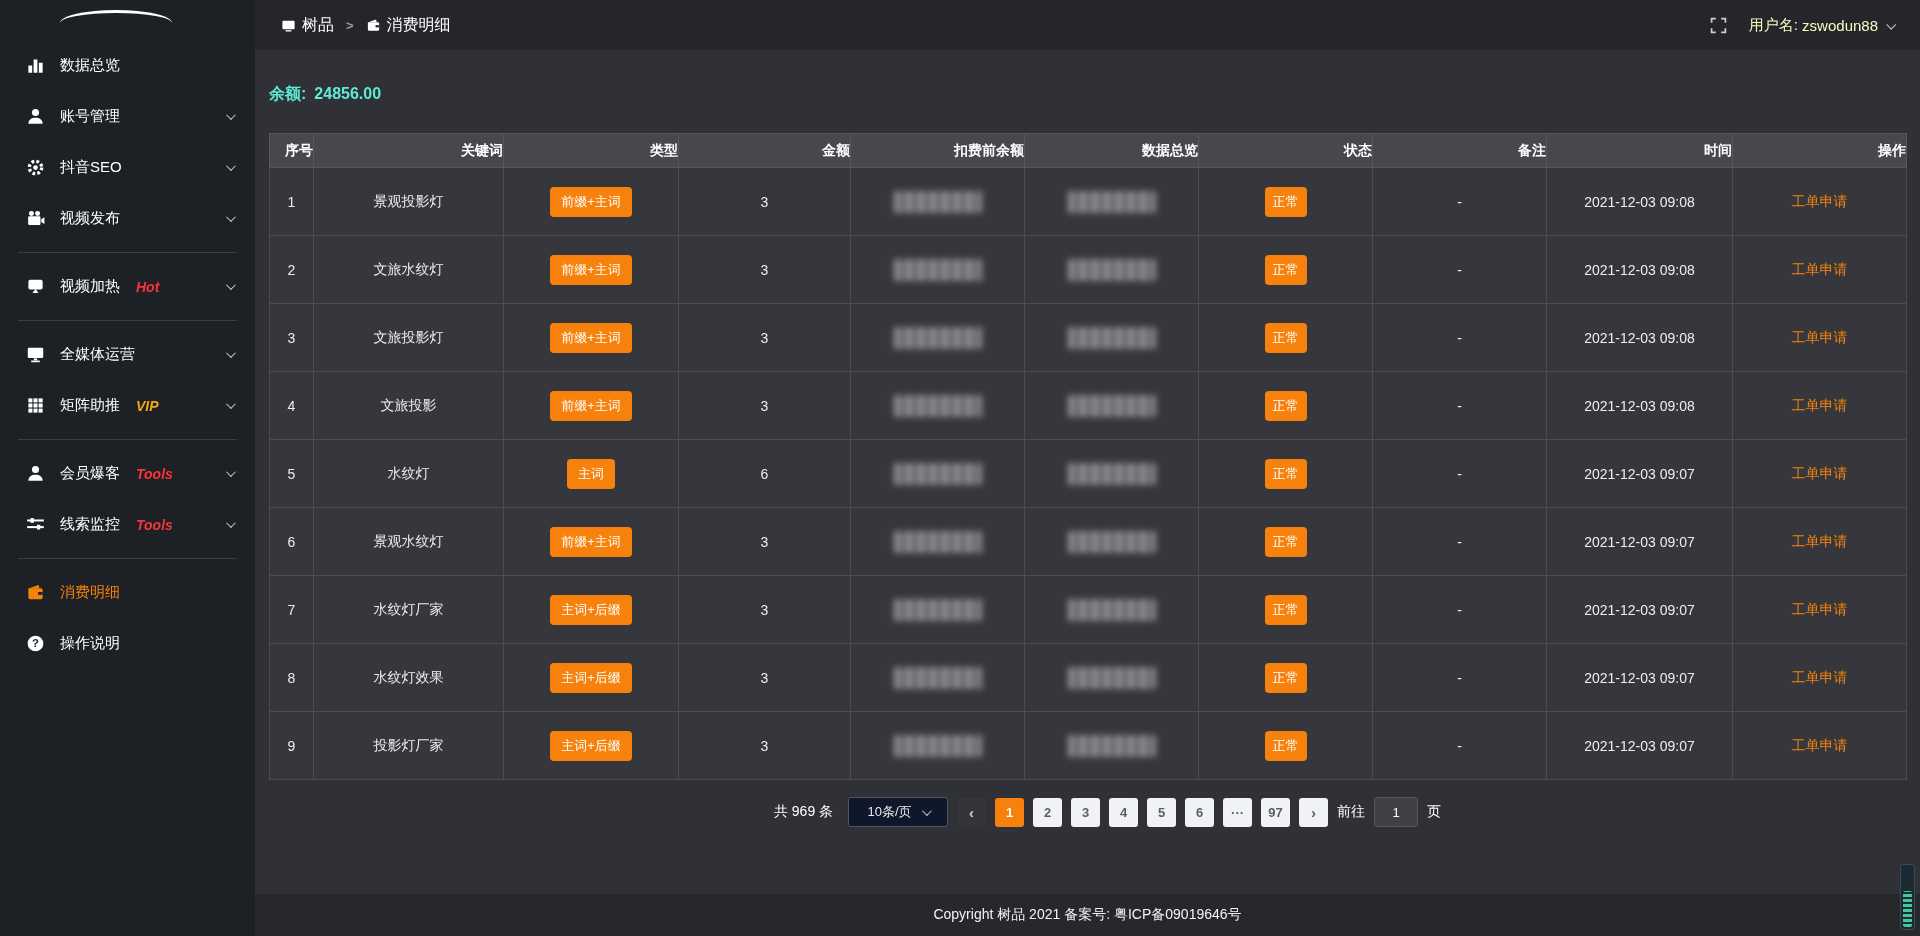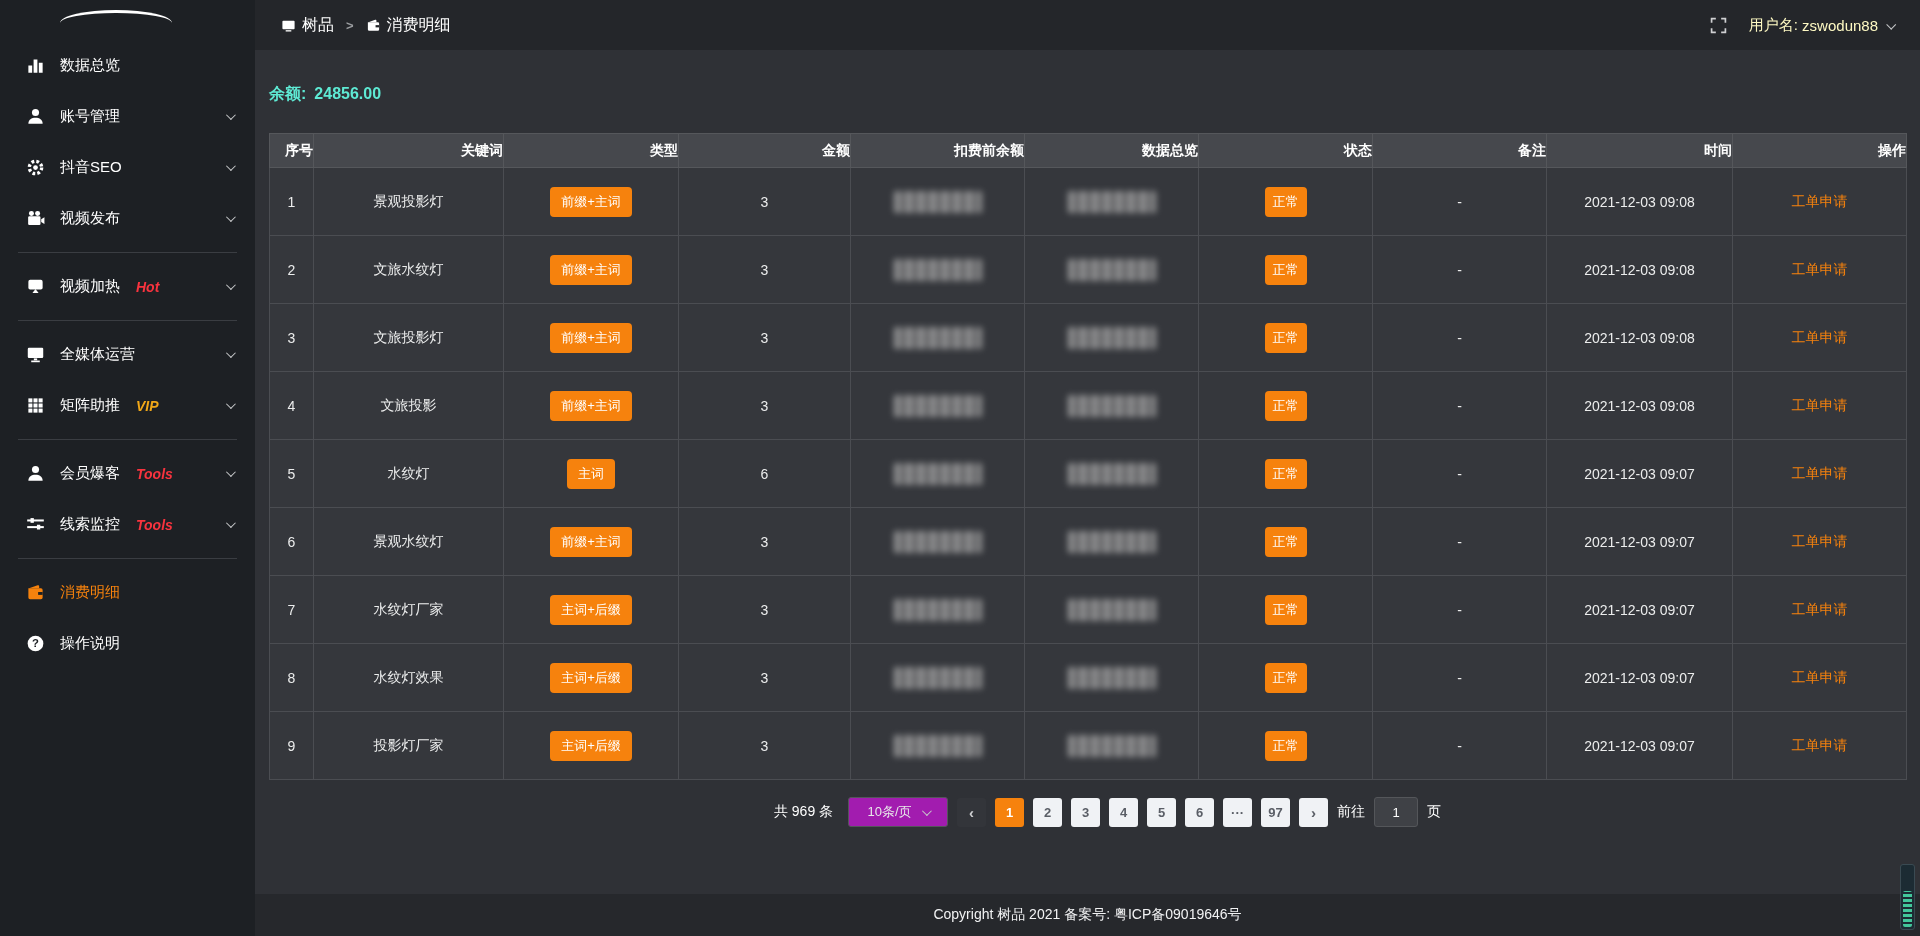--- a/index.html
+++ b/index.html
@@ -50,21 +50,21 @@
   .blur { display:inline-block; width:88px; height:22px; border-radius:2px; vertical-align:middle; opacity:.8;
     background:
       repeating-linear-gradient(90deg, rgba(170,170,170,.9) 0 6px, rgba(110,110,112,.9) 6px 12px),
       repeating-linear-gradient(0deg, #9a9a9c 0 6px, #787a7c 6px 12px);
     filter:blur(3px); }
   .action { color:#f6820d; cursor:pointer; text-decoration:none; }
   
   .pagination { display:flex; align-items:center; justify-content:center; gap:9px; margin-top:17px; font-size:14px; color:#fff;padding-left:40px; }
   .pg-total { margin-right:6px; }
   .pg-select { display:flex; align-items:center; justify-content:center; gap:10px; width:100px; height:30px;
-    background:#a21caf; border:1px solid #54565a; border-radius:3px; font-size:13px; color:#e7e8e9; cursor:pointer; }
+    background:#0f172a; border:1px solid #54565a; border-radius:3px; font-size:13px; color:#e7e8e9; cursor:pointer; }
   .pg-select .chev { margin-left:0; transform:rotate(45deg) translateY(-2px); }
   .pg-btn { min-width:29px; height:29px; display:flex; align-items:center; justify-content:center;
     background:#f0f2f5; color:#5a5e66; font-size:13px; font-weight:bold; border-radius:3px; cursor:pointer; }
   .pg-btn.dark { background:#33353a; color:#cfd0d2; }
   .pg-btn.active { background:#f6820d; color:#fff; }
   .pg-arrow { font-size:15px; font-weight:bold; line-height:1; }
   .pg-goto { display:flex; align-items:center; gap:9px; margin-left:0; }
   .pg-input { width:44px; height:30px; background:#3f4146; border:1px solid #54565a; border-radius:3px;
     color:#fff; font-size:13px; text-align:center; font-family:inherit; }
   

